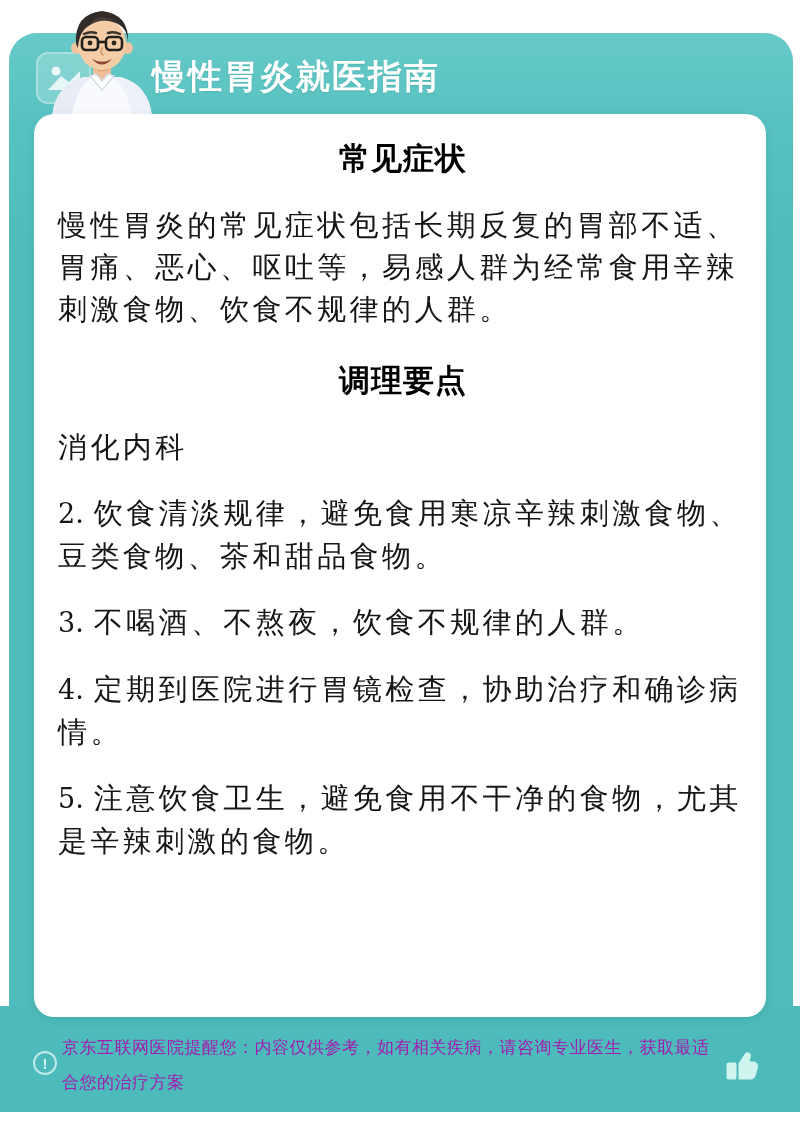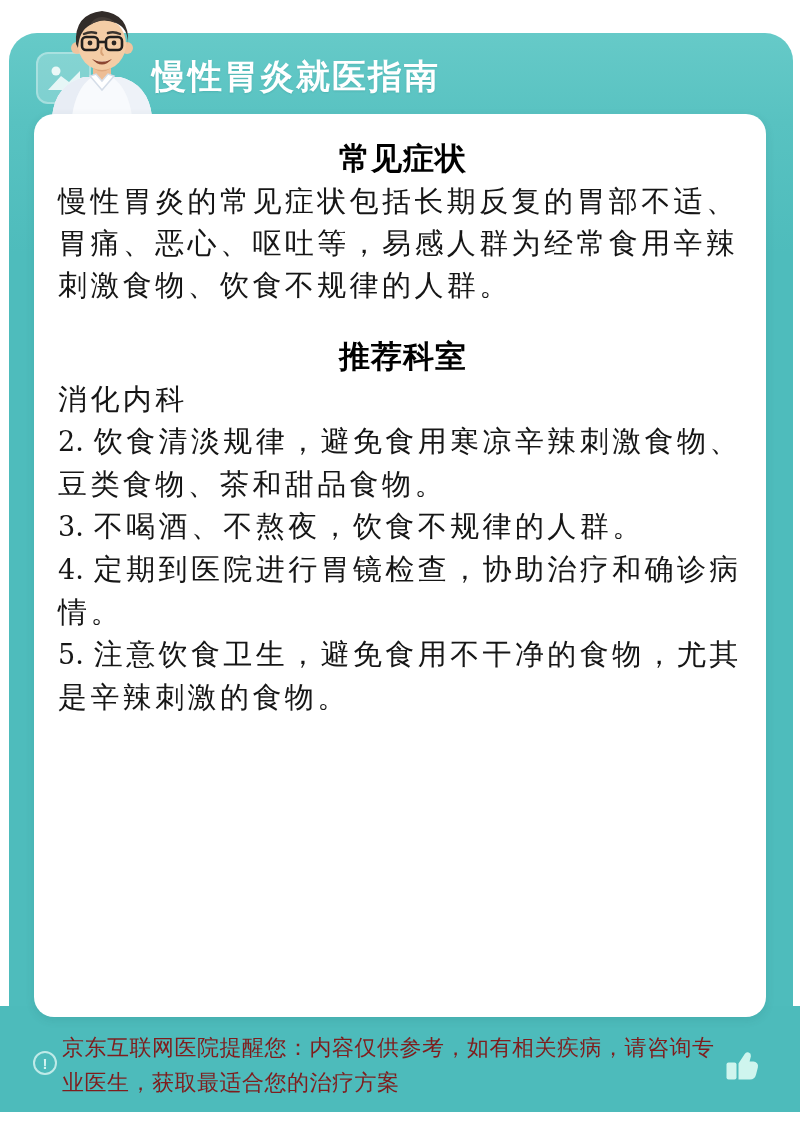--- a/index.html
+++ b/index.html
@@ -39,34 +39,34 @@
     box-shadow:0 3px 10px rgba(0,70,70,0.10);
     padding:24px 18px 0 24px; overflow:hidden;
   }
   .card h2 {
     font-size:31px; font-weight:bold; color:#000000;
     letter-spacing:1px; margin-top:30px;text-align:center;
   }
   .card h2:first-child { margin-top:0; }
   .card p {
     font-size:29px; color:#161616; line-height:42px;
-    letter-spacing:3.4px; width:692px;
+    letter-spacing:3.4px; margin-top:24px; width:692px;
   }
   .num { font-family:"DejaVu Serif", serif; font-size:27px; letter-spacing:0; margin-right:10px; }
 
   
   .info-badge {
     position:absolute; left:33px; top:1051px; width:24px; height:24px;
     border:2px solid rgba(230,249,247,0.75); border-radius:50%;
     color:rgba(230,249,247,0.9); font-size:15px; font-weight:bold;
     display:flex; align-items:center; justify-content:center;
   }
   .disclaimer {
     position:absolute; left:62px; top:1030px; width:662px;
-    font-size:22px; line-height:35px; color:#7f1d1d; letter-spacing:0.5px;
+    font-size:17px; line-height:35px; color:#a21caf; letter-spacing:0.5px;
   }
   .thumb { position:absolute; left:720px; top:1044px; width:42px; height:42px; }
 </style>
 </head>
 <body>
 
 <div class="page">
 
   <div class="bubble"></div>
   <div class="footer-band"></div>
@@ -113,21 +113,21 @@
       <path d="M48 55.5 Q56 60 64 55.5 Q56 59.5 48 55.5 Z" fill="#ffffff"></path>
     </svg>
   </div>
 
   <div class="guide-title">慢性胃炎就医指南</div>
 
   <div class="card">
     <h2>常见症状</h2>
     <p>慢性胃炎的常见症状包括长期反复的胃部不适、胃痛、恶心、呕吐等，易感人群为经常食用辛辣刺激食物、饮食不规律的人群。</p>
 
-    <h2>推荐科室</h2>
+    <h2>调理要点</h2>
     <p>消化内科</p>
 
 
     <p class="point"><span class="num">2.</span><span>饮食清淡规律，避免食用寒凉辛辣刺激食物、豆类食物、茶和甜品食物。</span></p>
     <p class="point"><span class="num">3.</span><span>不喝酒、不熬夜，饮食不规律的人群。</span></p>
     <p class="point"><span class="num">4.</span><span>定期到医院进行胃镜检查，协助治疗和确诊病情。</span></p>
     <p class="point"><span class="num">5.</span><span>注意饮食卫生，避免食用不干净的食物，尤其是辛辣刺激的食物。</span></p>
   </div>
 
   <div class="info-badge">

